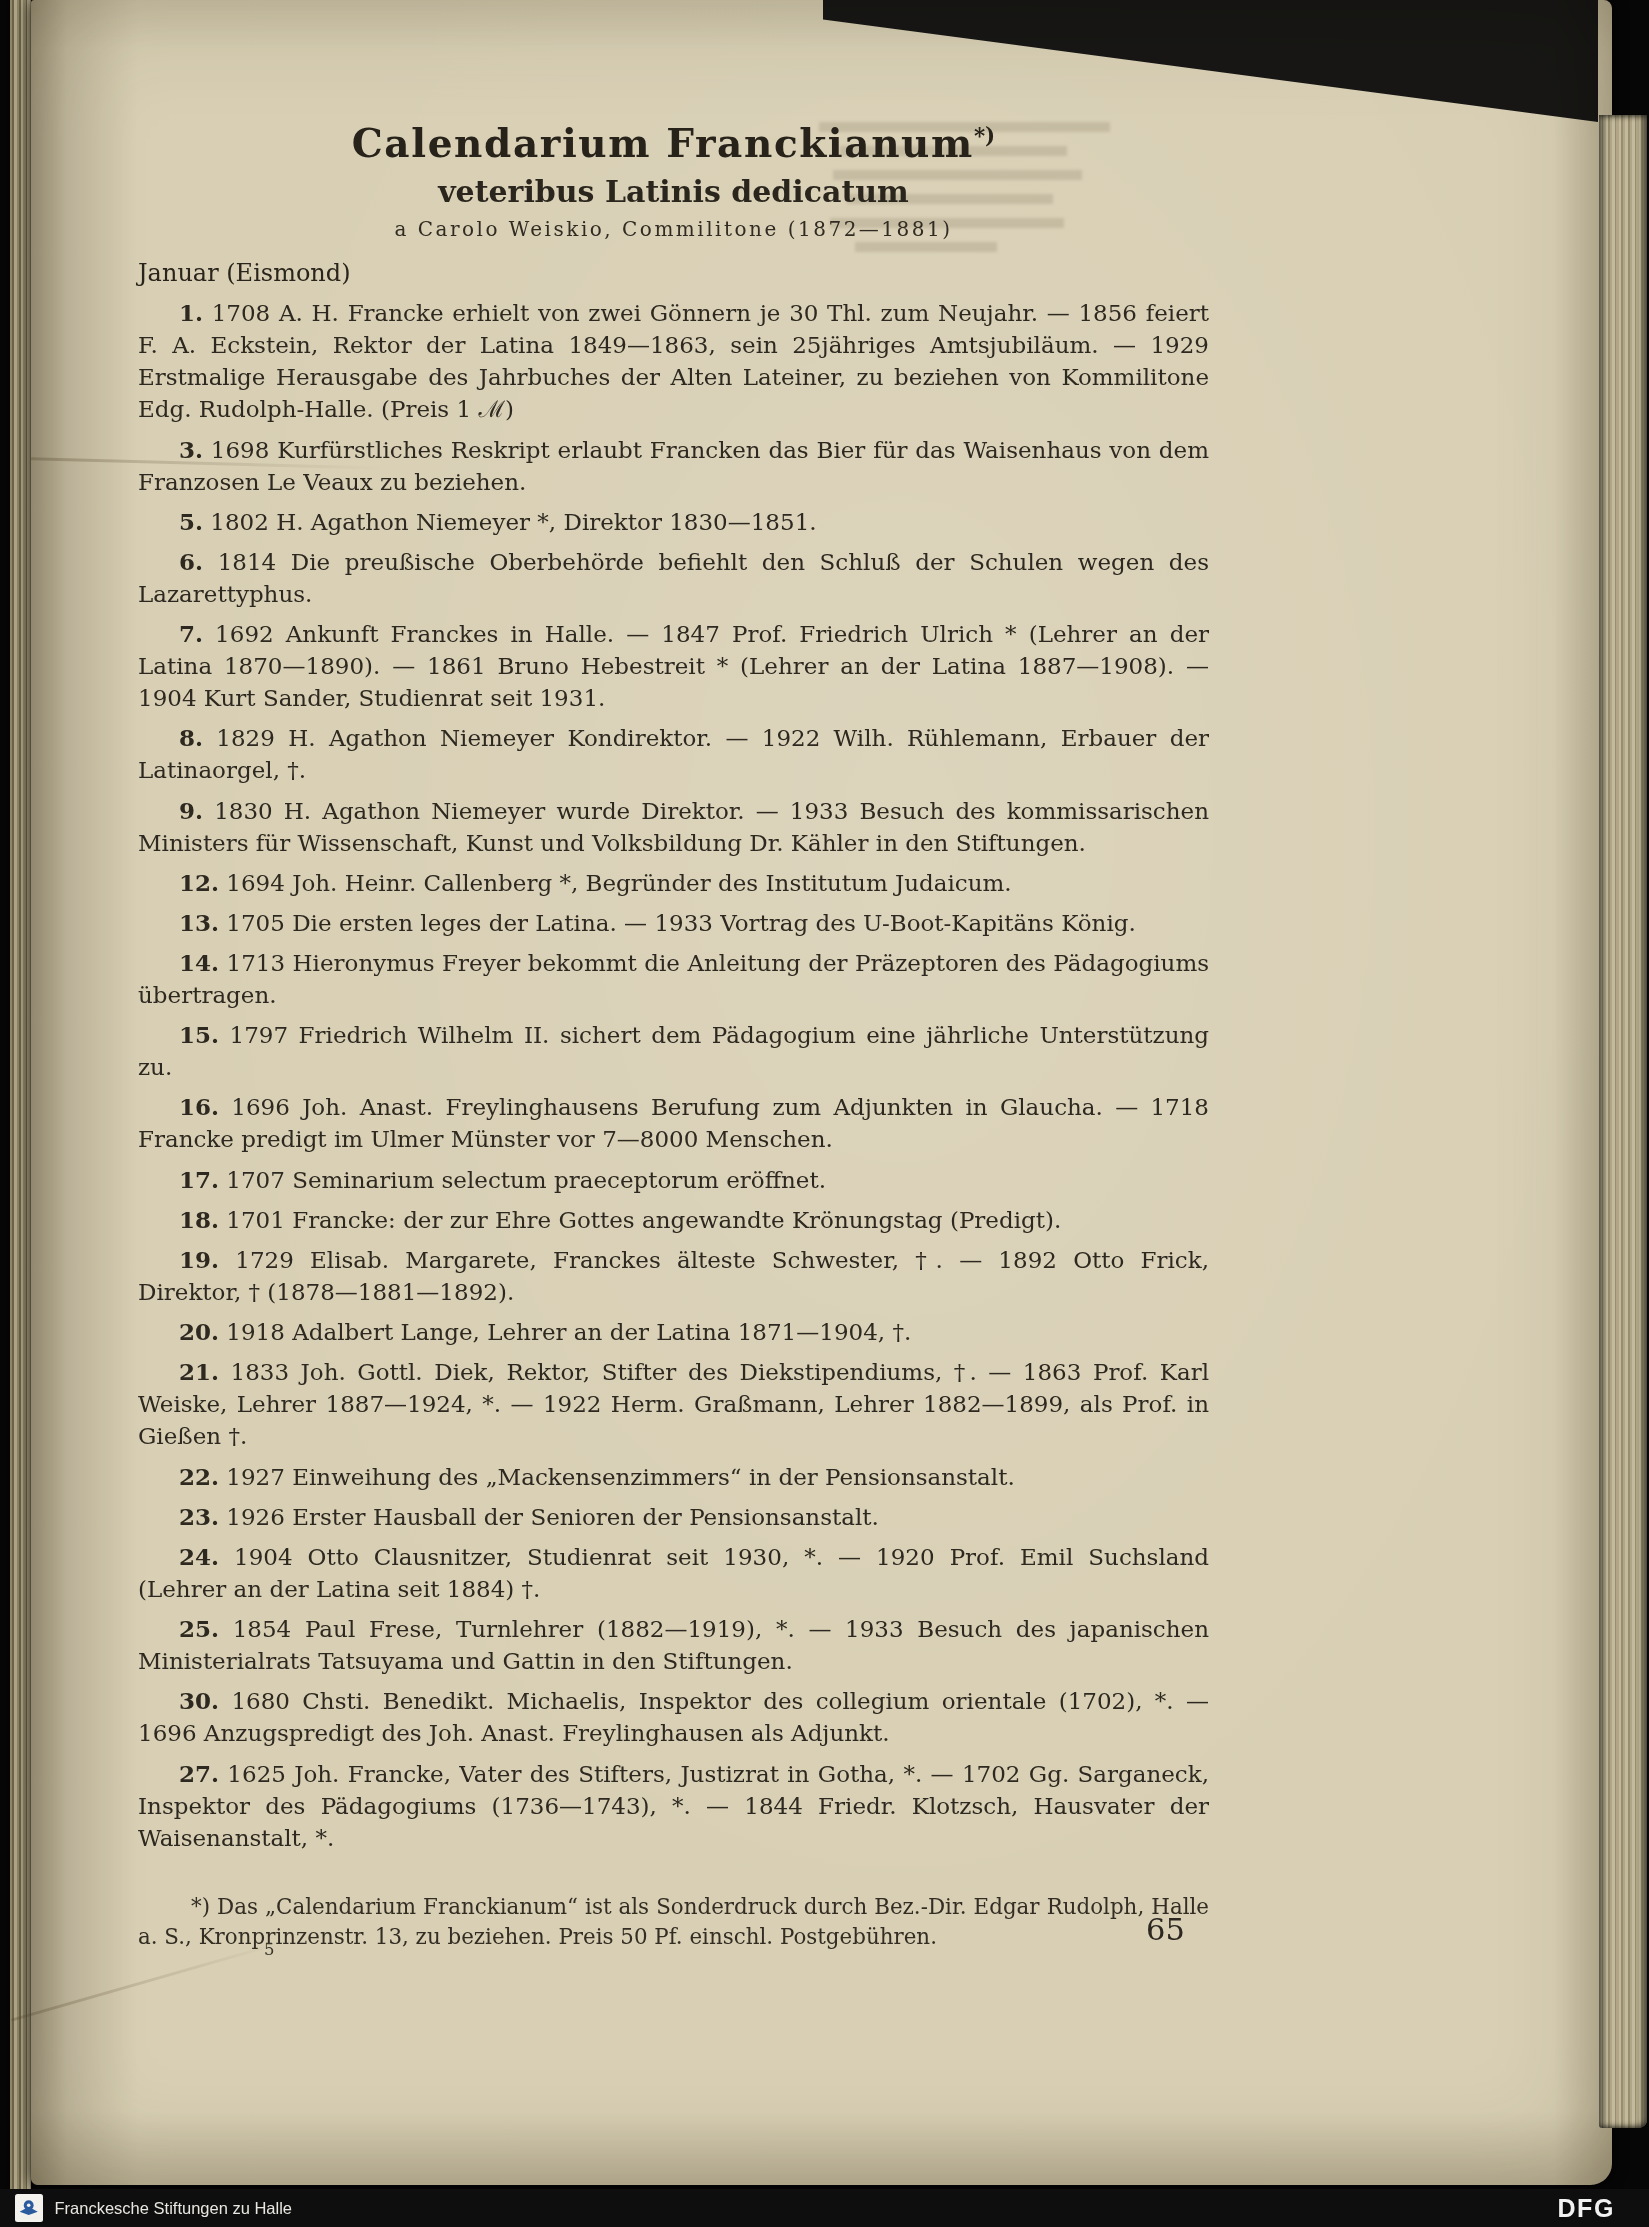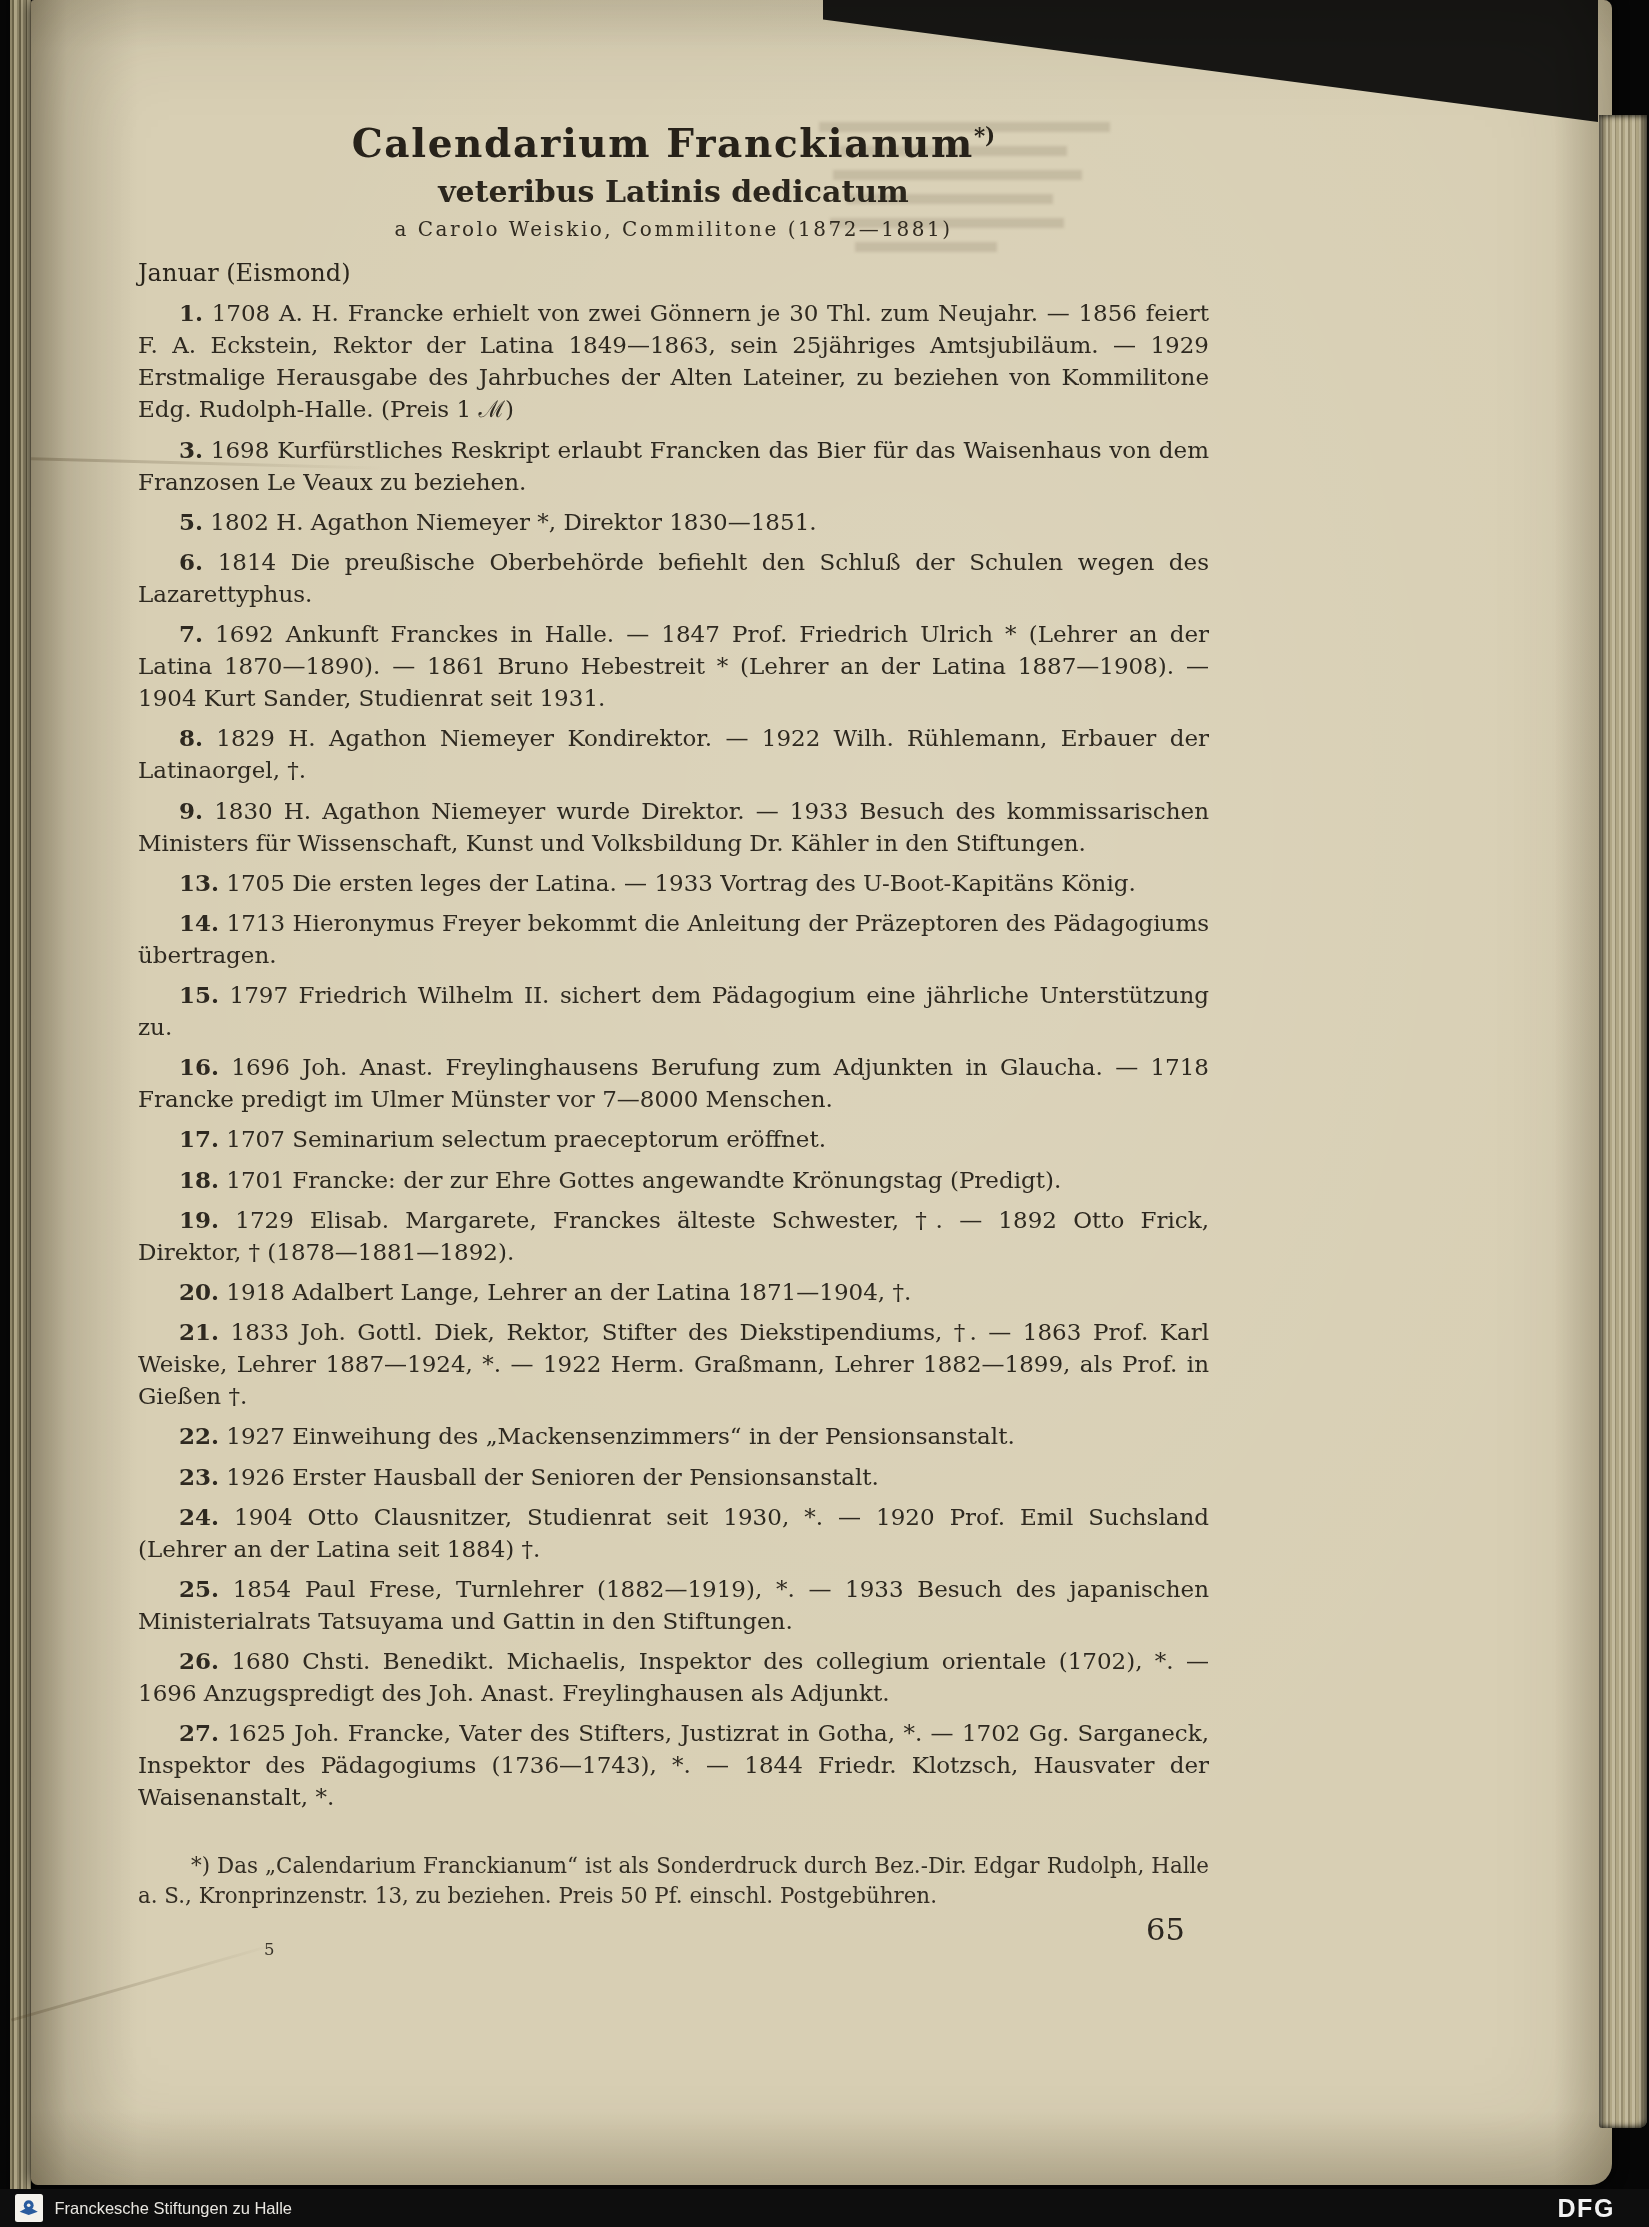--- a/index.html
+++ b/index.html
@@ -108,20 +108,21 @@
   <p class="entry"><span class="day">5.</span><span> 1802 H. Agathon Niemeyer *, Direktor 1830—1851.</span></p>
 
   <p class="entry"><span class="day">6.</span><span> 1814 Die preußische Oberbehörde befiehlt den Schluß der Schulen wegen des Lazarettyphus.</span></p>
 
   <p class="entry"><span class="day">7.</span><span> 1692 Ankunft Franckes in Halle. — 1847 Prof. Friedrich Ulrich * (Lehrer an der Latina 1870—1890). — 1861 Bruno Hebestreit * (Lehrer an der Latina 1887—1908). — 1904 Kurt Sander, Studienrat seit 1931.</span></p>
 
   <p class="entry"><span class="day">8.</span><span> 1829 H. Agathon Niemeyer Kondirektor. — 1922 Wilh. Rühlemann, Erbauer der Latinaorgel, †.</span></p>
 
   <p class="entry"><span class="day">9.</span><span> 1830 H. Agathon Niemeyer wurde Direktor. — 1933 Besuch des kommissarischen Ministers für Wissenschaft, Kunst und Volksbildung Dr. Kähler in den Stiftungen.</span></p>
 
+  <p class="entry"><span class="day">12.</span><span> 1694 Joh. Heinr. Callenberg *, Begründer des Institutum Judaicum.</span></p>
 
   <p class="entry"><span class="day">13.</span><span> 1705 Die ersten leges der Latina. — 1933 Vortrag des U-Boot-Kapitäns König.</span></p>
 
   <p class="entry"><span class="day">14.</span><span> 1713 Hieronymus Freyer bekommt die Anleitung der Präzeptoren des Pädagogiums übertragen.</span></p>
 
   <p class="entry"><span class="day">15.</span><span> 1797 Friedrich Wilhelm II. sichert dem Pädagogium eine jährliche Unterstützung zu.</span></p>
 
   <p class="entry"><span class="day">16.</span><span> 1696 Joh. Anast. Freylinghausens Berufung zum Adjunkten in Glaucha. — 1718 Francke predigt im Ulmer Münster vor 7—8000 Menschen.</span></p>
 
   <p class="entry"><span class="day">17.</span><span> 1707 Seminarium selectum praeceptorum eröffnet.</span></p>
@@ -135,21 +136,21 @@
   <p class="entry"><span class="day">21.</span><span> 1833 Joh. Gottl. Diek, Rektor, Stifter des Diekstipendiums, †. — 1863 Prof. Karl Weiske, Lehrer 1887—1924, *. — 1922 Herm. Graßmann, Lehrer 1882—1899, als Prof. in Gießen †.</span></p>
 
   <p class="entry"><span class="day">22.</span><span> 1927 Einweihung des „Mackensenzimmers“ in der Pensionsanstalt.</span></p>
 
   <p class="entry"><span class="day">23.</span><span> 1926 Erster Hausball der Senioren der Pensionsanstalt.</span></p>
 
   <p class="entry"><span class="day">24.</span><span> 1904 Otto Clausnitzer, Studienrat seit 1930, *. — 1920 Prof. Emil Suchsland (Lehrer an der Latina seit 1884) †.</span></p>
 
   <p class="entry"><span class="day">25.</span><span> 1854 Paul Frese, Turnlehrer (1882—1919), *. — 1933 Besuch des japanischen Ministerialrats Tatsuyama und Gattin in den Stiftungen.</span></p>
 
-  <p class="entry"><span class="day">26.</span><span> 1680 Chsti. Benedikt. Michaelis, Inspektor des collegium orientale (1702), *. — 1696 Anzugspredigt des Joh. Anast. Freylinghausen als Adjunkt.</span></p>
+  <p class="entry"><span class="day">30.</span><span> 1680 Chsti. Benedikt. Michaelis, Inspektor des collegium orientale (1702), *. — 1696 Anzugspredigt des Joh. Anast. Freylinghausen als Adjunkt.</span></p>
 
   <p class="entry"><span class="day">27.</span><span> 1625 Joh. Francke, Vater des Stifters, Justizrat in Gotha, *. — 1702 Gg. Sarganeck, Inspektor des Pädagogiums (1736—1743), *. — 1844 Friedr. Klotzsch, Hausvater der Waisenanstalt, *.</span></p>
 </div>
 
       <p class="footnote">*) Das „Calendarium Franckianum“ ist als Sonderdruck durch Bez.-Dir. Edgar Rudolph, Halle a. S., Kronprinzenstr. 13, zu beziehen. Preis 50 Pf. einschl. Postgebühren.</p>
     </div>
 
     <div class="sig">5</div>
     <div class="pageno">65</div>
   </div>

